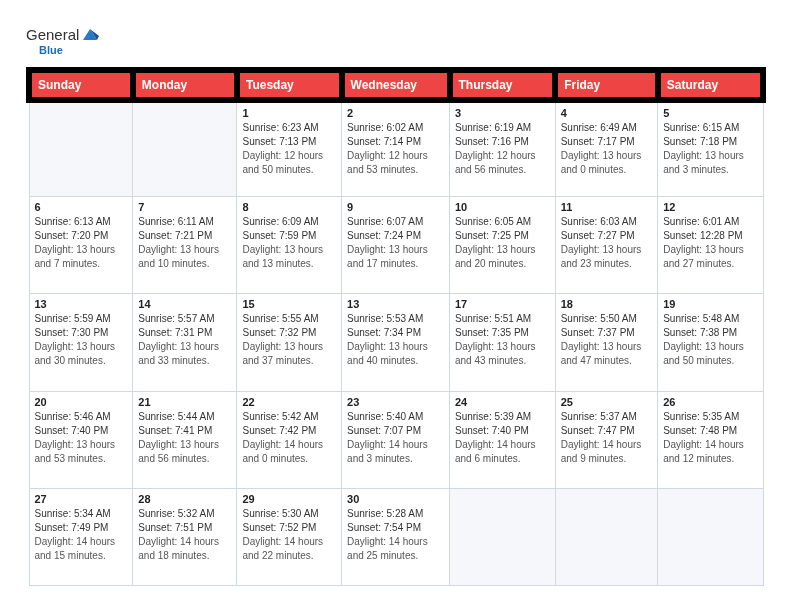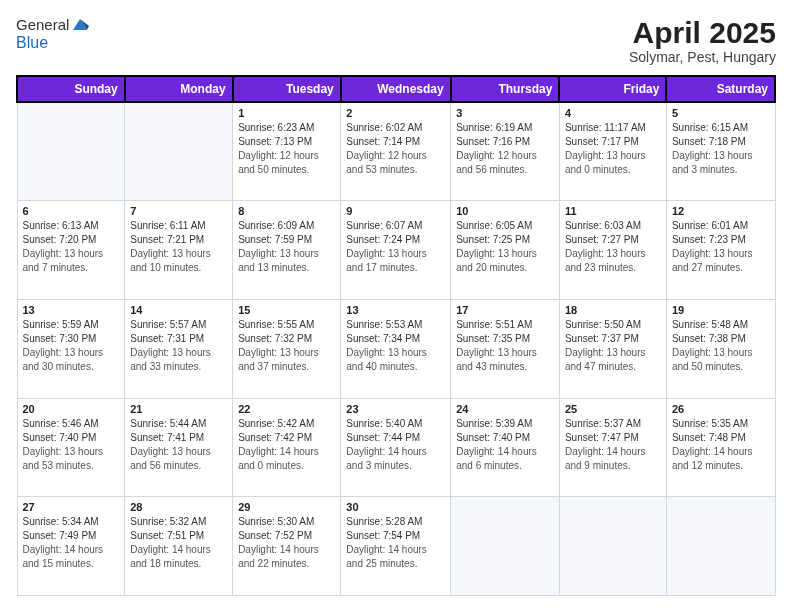--- a/index.html
+++ b/index.html
@@ -6,70 +6,71 @@
     body {
       width: 792px;
       height: 612px;
       font-family: Arial, Helvetica, sans-serif;
       background: #fff;
       overflow: hidden;
     }
     .page {
       width: 792px;
       height: 612px;
-      padding: 16px;
+      padding: 26px;
       display: flex;
       flex-direction: column;
     }
     .header {
       display: flex;
       justify-content: space-between;
       align-items: flex-start;
       margin-bottom: 10px;
     }
     .logo {
       display: flex;
       align-items: center;
     }
     .logo-text-general {
       font-size: 15px;
       color: #333;
       font-weight: normal;
     }
     .logo-text-blue {
-      font-size: 16px;
+      font-size: 11px;
       color: #1a6bbf;
-      font-weight: normal;
+      font-weight: bold;
+      margin-left: 13px;
     }
     .title-block {
       text-align: right;
     }
     .month-title {
       font-size: 30px;
       font-weight: bold;
       color: #222;
       line-height: 1.1;
     }
     .location-title {
       font-size: 14px;
       color: #444;
     }
     .calendar {
       width: 100%;
       border-collapse: collapse;
       flex: 1;
     }
     .calendar th {
-      background: #6d28d9;
+      background: #ef4444;
       color: #fff;
       font-size: 12px;
       font-weight: bold;
       padding: 5px 6px;
-      text-align: right;
-      border: 2px solid #000000;
+      text-align: left;
+      border: 6px solid #000000;
     }
     .calendar td {
       vertical-align: top;
       border: 1px solid #d0d8e4;
       padding: 4px 5px;
       font-size: 9.5px;
       color: #333;
       width: 113px;
       height: 88px;
       background: #fff;
@@ -103,24 +104,20 @@
         <span style="display:flex;align-items:center;">
           <span class="logo-text-general">General</span>
           <svg width="18" height="18" viewBox="0 0 18 18" style="margin-left:2px;">
             <polygon points="2,14 9,3 16,14" fill="#2779c4"></polygon>
             <polygon points="9,3 16,14 18,10" fill="#1a4fa0"></polygon>
           </svg>
         </span>
         <span class="logo-text-blue">Blue</span>
       </div>
     </div>
-    <div class="title-block">
-      <div class="month-title">April 2025</div>
-      <div class="location-title">Solymar, Pest, Hungary</div>
-    </div>
   </div>
 
   <table class="calendar">
     <thead>
       <tr>
         <th>Sunday</th>
         <th>Monday</th>
         <th>Tuesday</th>
         <th>Wednesday</th>
         <th>Thursday</th>
@@ -152,21 +149,21 @@
         <span class="day-num">3</span>
         <div class="day-info">
           <span>Sunrise: 6:19 AM</span><br>
           <span>Sunset: 7:16 PM</span><br>
           <span class="daylight-label">Daylight: 12 hours and 56 minutes.</span>
         </div>
       </td>
           <td>
         <span class="day-num">4</span>
         <div class="day-info">
-          <span>Sunrise: 11:17 AM</span><br>
+          <span>Sunrise: 6:49 AM</span><br>
           <span>Sunset: 7:17 PM</span><br>
           <span class="daylight-label">Daylight: 13 hours and 0 minutes.</span>
         </div>
       </td>
           <td>
         <span class="day-num">5</span>
         <div class="day-info">
           <span>Sunrise: 6:15 AM</span><br>
           <span>Sunset: 7:18 PM</span><br>
           <span class="daylight-label">Daylight: 13 hours and 3 minutes.</span>
@@ -219,21 +216,21 @@
         <div class="day-info">
           <span>Sunrise: 6:03 AM</span><br>
           <span>Sunset: 7:27 PM</span><br>
           <span class="daylight-label">Daylight: 13 hours and 23 minutes.</span>
         </div>
       </td>
           <td>
         <span class="day-num">12</span>
         <div class="day-info">
           <span>Sunrise: 6:01 AM</span><br>
-          <span>Sunset: 7:23 PM</span><br>
+          <span>Sunset: 12:28 PM</span><br>
           <span class="daylight-label">Daylight: 13 hours and 27 minutes.</span>
         </div>
       </td>
         </tr>
         <tr>
           <td>
         <span class="day-num">13</span>
         <div class="day-info">
           <span>Sunrise: 5:59 AM</span><br>
           <span>Sunset: 7:30 PM</span><br>
@@ -311,21 +308,21 @@
         <div class="day-info">
           <span>Sunrise: 5:42 AM</span><br>
           <span>Sunset: 7:42 PM</span><br>
           <span class="daylight-label">Daylight: 14 hours and 0 minutes.</span>
         </div>
       </td>
           <td>
         <span class="day-num">23</span>
         <div class="day-info">
           <span>Sunrise: 5:40 AM</span><br>
-          <span>Sunset: 7:44 PM</span><br>
+          <span>Sunset: 7:07 PM</span><br>
           <span class="daylight-label">Daylight: 14 hours and 3 minutes.</span>
         </div>
       </td>
           <td>
         <span class="day-num">24</span>
         <div class="day-info">
           <span>Sunrise: 5:39 AM</span><br>
           <span>Sunset: 7:40 PM</span><br>
           <span class="daylight-label">Daylight: 14 hours and 6 minutes.</span>
         </div>

